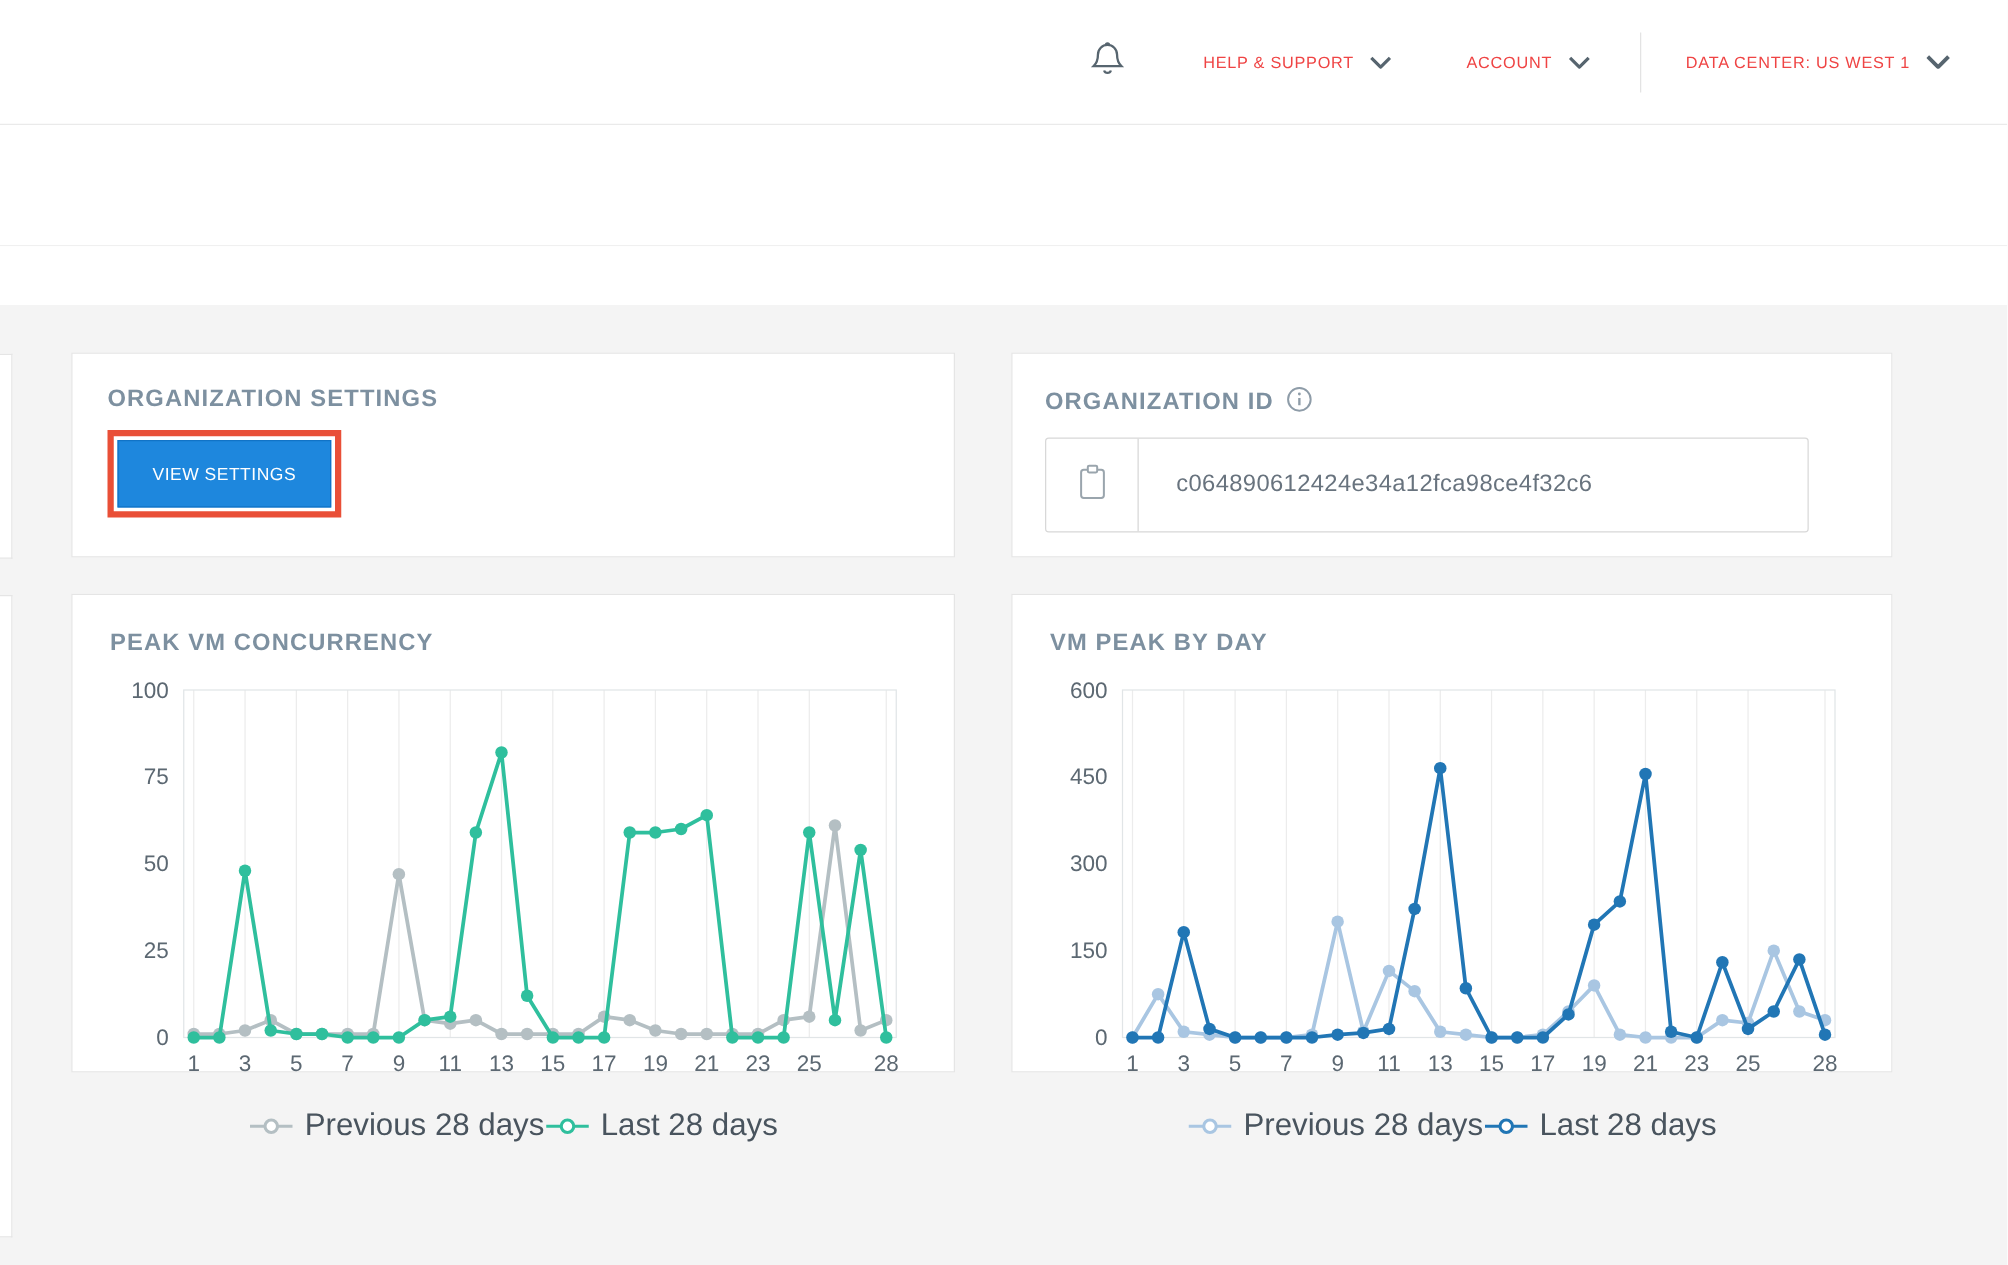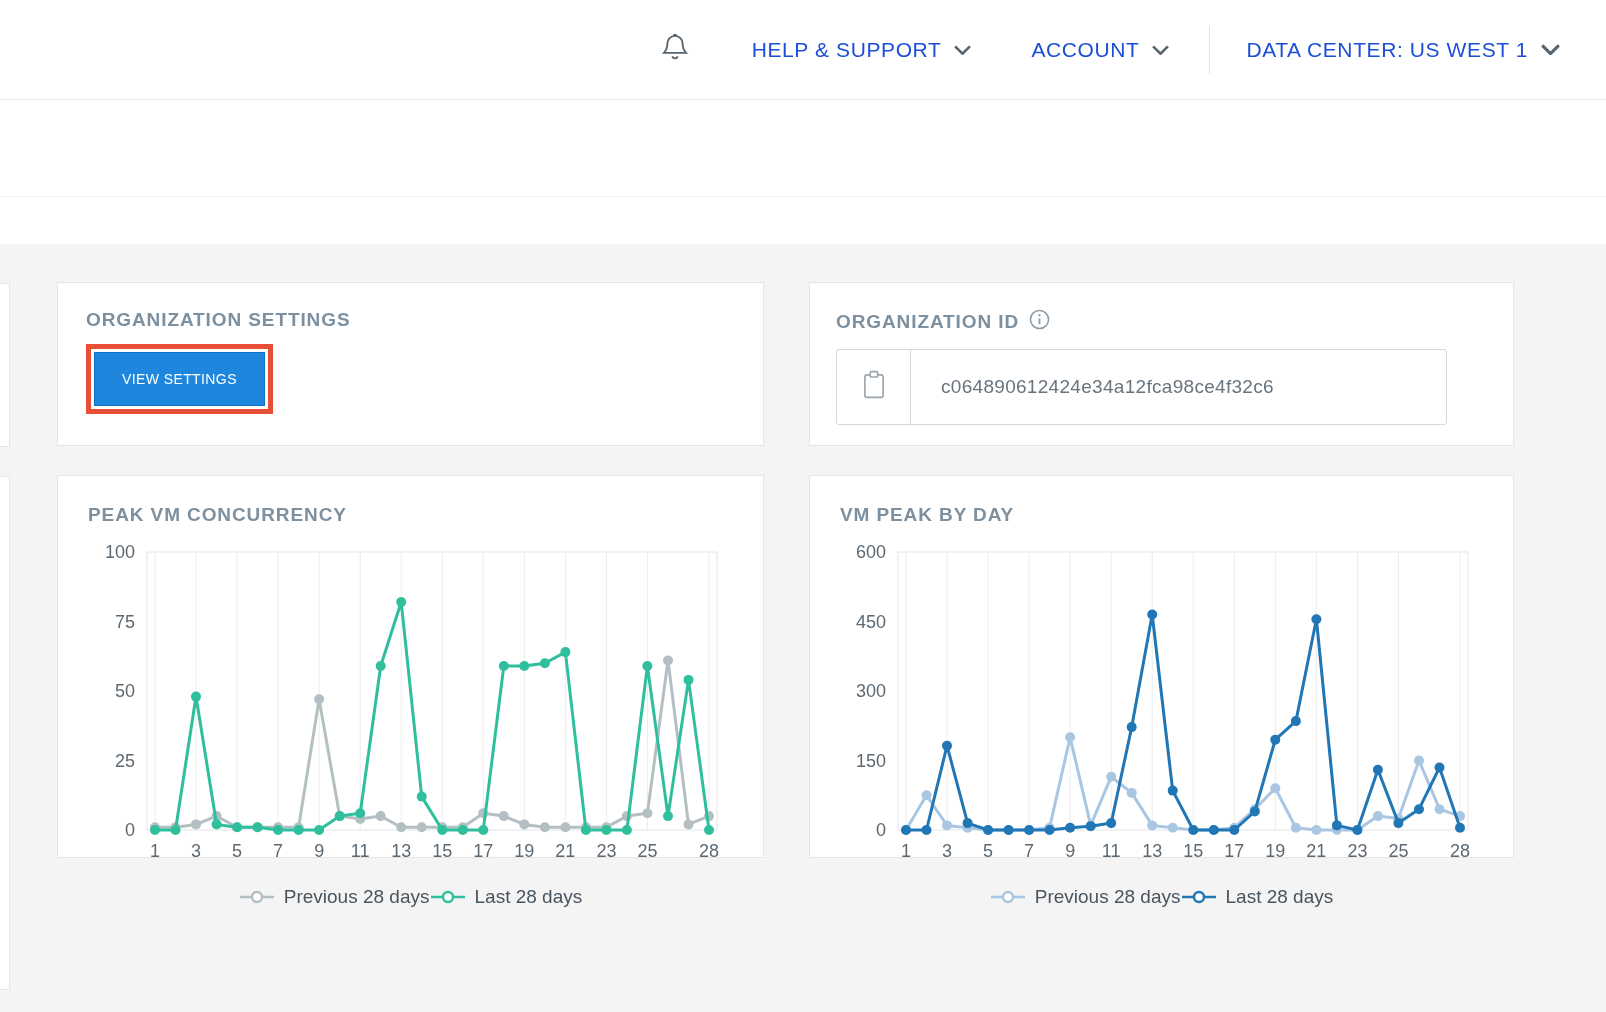--- a/index.html
+++ b/index.html
@@ -8,21 +8,21 @@
   .page { width: 1606px; height: 1012px; position: relative; background: #fff; overflow: hidden; }
 
   
   .top-header {
     height: 100px; background: #fff; border-bottom: 1px solid #eaeaea;
     display: flex; align-items: center; justify-content: flex-end; padding-right: 46px;
   }
   .bell-btn { background: none; border: none; cursor: pointer; margin-right: 62px; display: flex; align-items: center; }
   .menu-item {
     display: flex; align-items: center; gap: 13px; cursor: pointer;
-    font-size: 21px; color: #1d4ed8; letter-spacing: 0.6px; white-space: nowrap;
+    font-size: 13px; color: #ef4444; letter-spacing: 0.6px; white-space: nowrap;
   }
   .menu-item .chev { display: flex; align-items: center; color: #57656f; }
   .mi-gap { margin-right: 60px; }
   .v-divider { width: 1px; height: 48px; background: #e3e3e3; margin: 0 36px 0 40px; }
 
   
   .band-1 { height: 97px; background: #fff; border-bottom: 1px solid #f0f0f0; }
   .band-2 { height: 47px; background: #fff; }
 
   
@@ -58,21 +58,21 @@
     border: none; outline: none; width: 100%; font-family: "Liberation Sans", sans-serif;
     font-size: 19px; color: #68737e; letter-spacing: 0.3px; background: transparent;
   }
 
   
   .card-chart { height: 383px; padding: 28px 30px; }
   .card-chart-left { width: 707px; }
   .card-chart-right { width: 705px; }
   .chart-wrap { margin-top: 14px; display: flex; flex-direction: column; align-items: center; }
   svg.chart { width: 640px; height: 332px; display: block; }
-  .legend { display: flex; align-items: center; margin-top: 14px; font-size: 19px; color: #49545e; }
+  .legend { display: flex; align-items: center; margin-top: 14px; font-size: 25px; color: #49545e; }
   .legend-item { display: flex; align-items: center; gap: 9px; cursor: pointer; }
 </style>
 </head>
 <body>
 
 <div class="page">
 
   <header class="top-header">
     <button class="bell-btn">
       <span>

